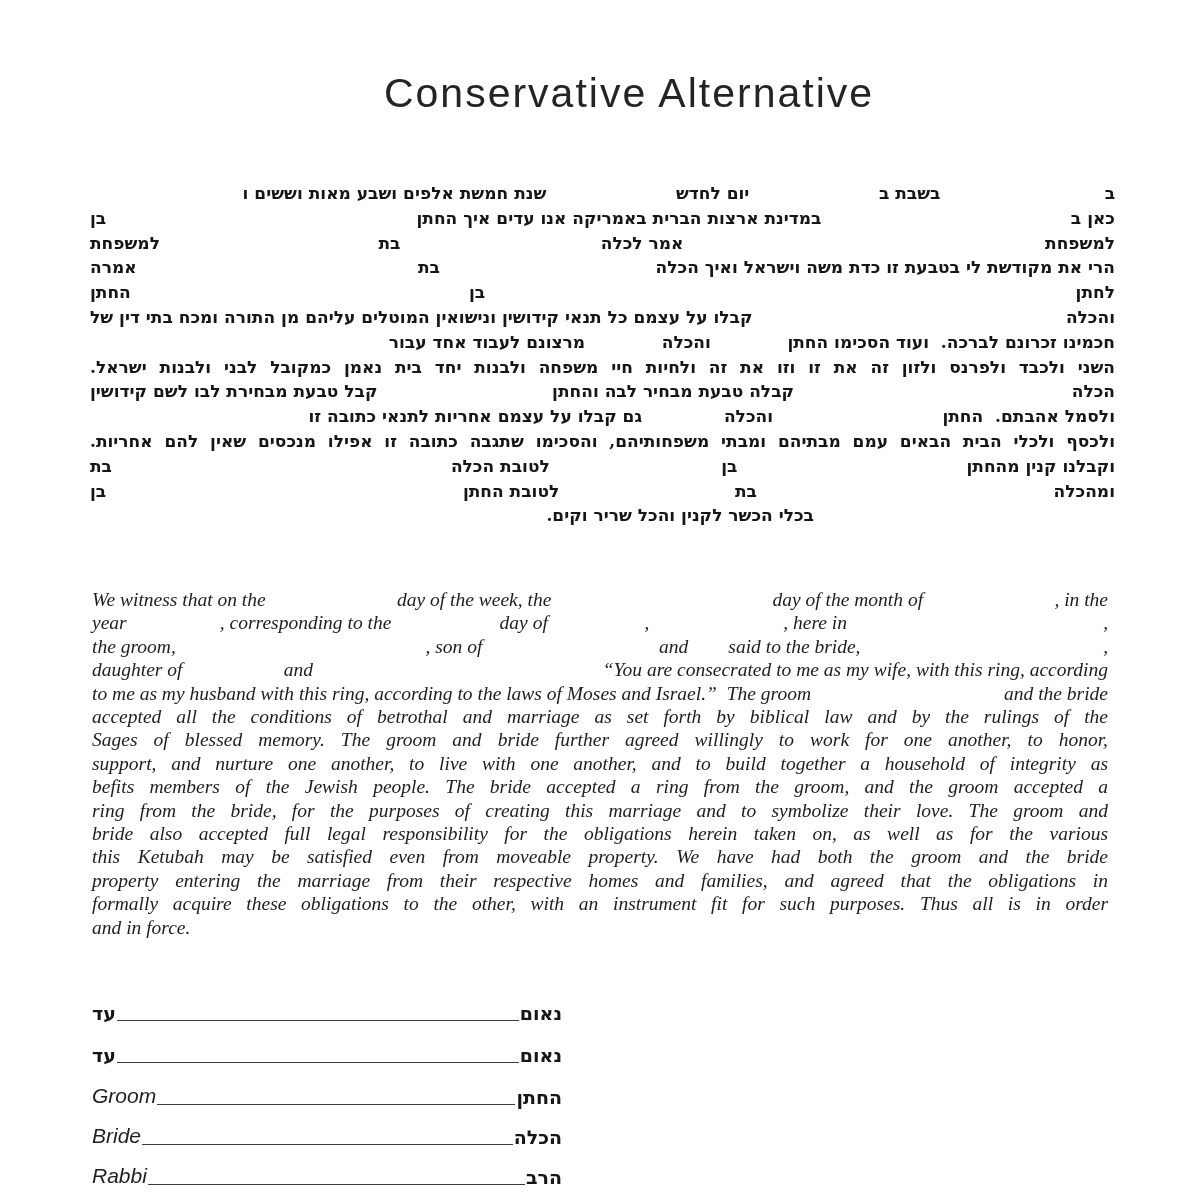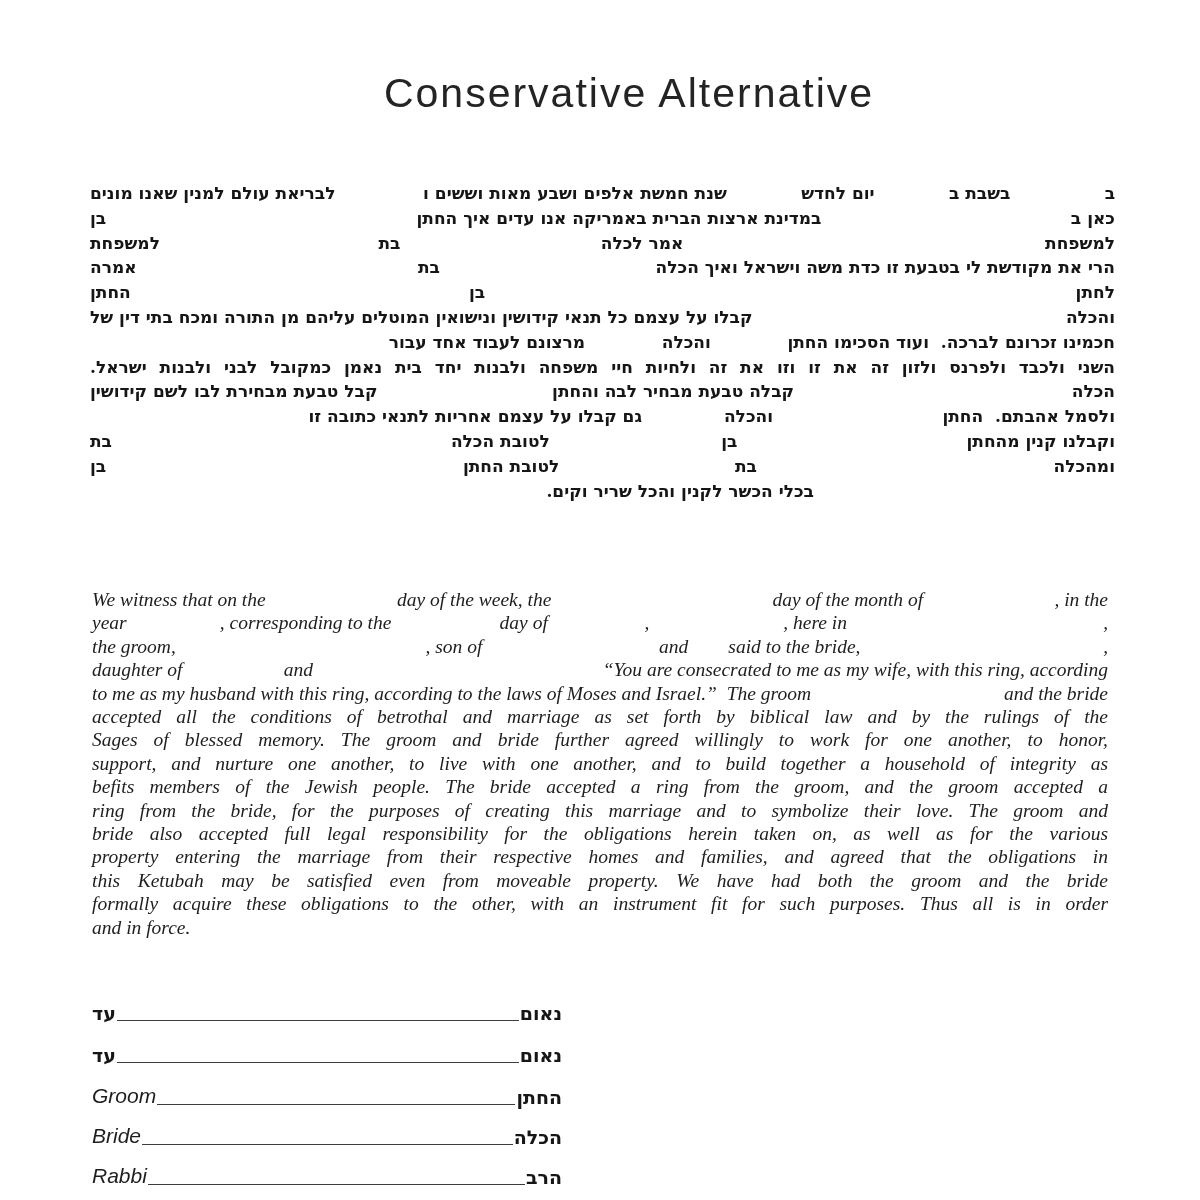--- a/index.html
+++ b/index.html
@@ -43,21 +43,20 @@
   <div class="hebrew-block" id="hebrew-block">
       <div class="tline">
         <span class="tseg">ב</span>
         <span class="gap" style="flex-grow: 57;"></span>
         <span class="tseg">בשבת ב</span>
         <span class="gap" style="flex-grow: 45;"></span>
         <span class="tseg">יום לחדש</span>
         <span class="gap" style="flex-grow: 45;"></span>
         <span class="tseg">שנת חמשת אלפים ושבע מאות וששים ו</span>
         <span class="gap" style="flex-grow: 53;"></span>
-        <span class="tseg">לבריאת עולם למנין שאנו מונים</span>
       </div>
       <div class="tline">
         <span class="tseg">כאן ב</span>
         <span class="gap" style="flex-grow: 213;"></span>
         <span class="tseg">במדינת ארצות הברית באמריקה אנו עדים איך החתן</span>
         <span class="gap" style="flex-grow: 265;"></span>
         <span class="tseg">בן</span>
       </div>
       <div class="tline">
         <span class="tseg">למשפחת</span>
@@ -105,20 +104,21 @@
         <span class="tseg">קבל טבעת מבחירת לבו לשם קידושין</span>
       </div>
       <div class="tline">
         <span class="tseg">ולסמל אהבתם.  החתן</span>
         <span class="gap" style="flex-grow: 155;"></span>
         <span class="tseg">והכלה</span>
         <span class="gap" style="flex-grow: 75;"></span>
         <span class="tseg">גם קבלו על עצמם אחריות לתנאי כתובה זו</span>
         <span class="gap" style="flex-grow: 200;"></span>
       </div>
+      <div class="fline">ולכסף ולכלי הבית הבאים עמם מבתיהם ומבתי משפחותיהם, והסכימו שתגבה כתובה זו אפילו מנכסים שאין להם אחריות.</div>
       <div class="tline">
         <span class="tseg">וקבלנו קנין מהחתן</span>
         <span class="gap" style="flex-grow: 223;"></span>
         <span class="tseg">בן</span>
         <span class="gap" style="flex-grow: 167;"></span>
         <span class="tseg">לטובת הכלה</span>
         <span class="gap" style="flex-grow: 330;"></span>
         <span class="tseg">בת</span>
       </div>
       <div class="tline">
@@ -181,22 +181,22 @@
         <span class="tseg">to me as my husband with this ring, according to the laws of Moses and Israel.”  The groom</span>
         <span class="gap" style="flex-grow: 40;"></span>
         <span class="tseg">and the bride</span>
       </div>
       <div class="fline">accepted all the conditions of betrothal and marriage as set forth by biblical law and by the rulings of the</div>
       <div class="fline">Sages of blessed memory.  The groom and bride further agreed willingly to work for one another, to honor,</div>
       <div class="fline">support, and nurture one another, to live with one another, and to build together a household of integrity as</div>
       <div class="fline">befits members of the Jewish people.  The bride accepted a ring from the groom, and the groom accepted a</div>
       <div class="fline">ring from the bride, for the purposes of creating this marriage and to symbolize their love.  The groom and</div>
       <div class="fline">bride also accepted full legal responsibility for the obligations herein taken on, as well as for the various</div>
+      <div class="fline">this Ketubah may be satisfied even from moveable property.  We have had both the groom and the bride</div>
       <div class="fline">property entering the marriage from their respective homes and families, and agreed that the obligations in</div>
-      <div class="fline">this Ketubah may be satisfied even from moveable property.  We have had both the groom and the bride</div>
       <div class="fline">formally acquire these obligations to the other, with an instrument fit for such purposes.  Thus all is in order</div>
       <div class="pline">and in force.</div>
     </div>
   <div class="signature-block" id="signature-block">
       <div class="sig-row he-left">
         <span class="sig-left heb-label">עד</span>
         <span class="sig-line"></span>
         <span class="sig-right heb-label">נאום</span>
       </div>
       <div class="sig-row he-left">

